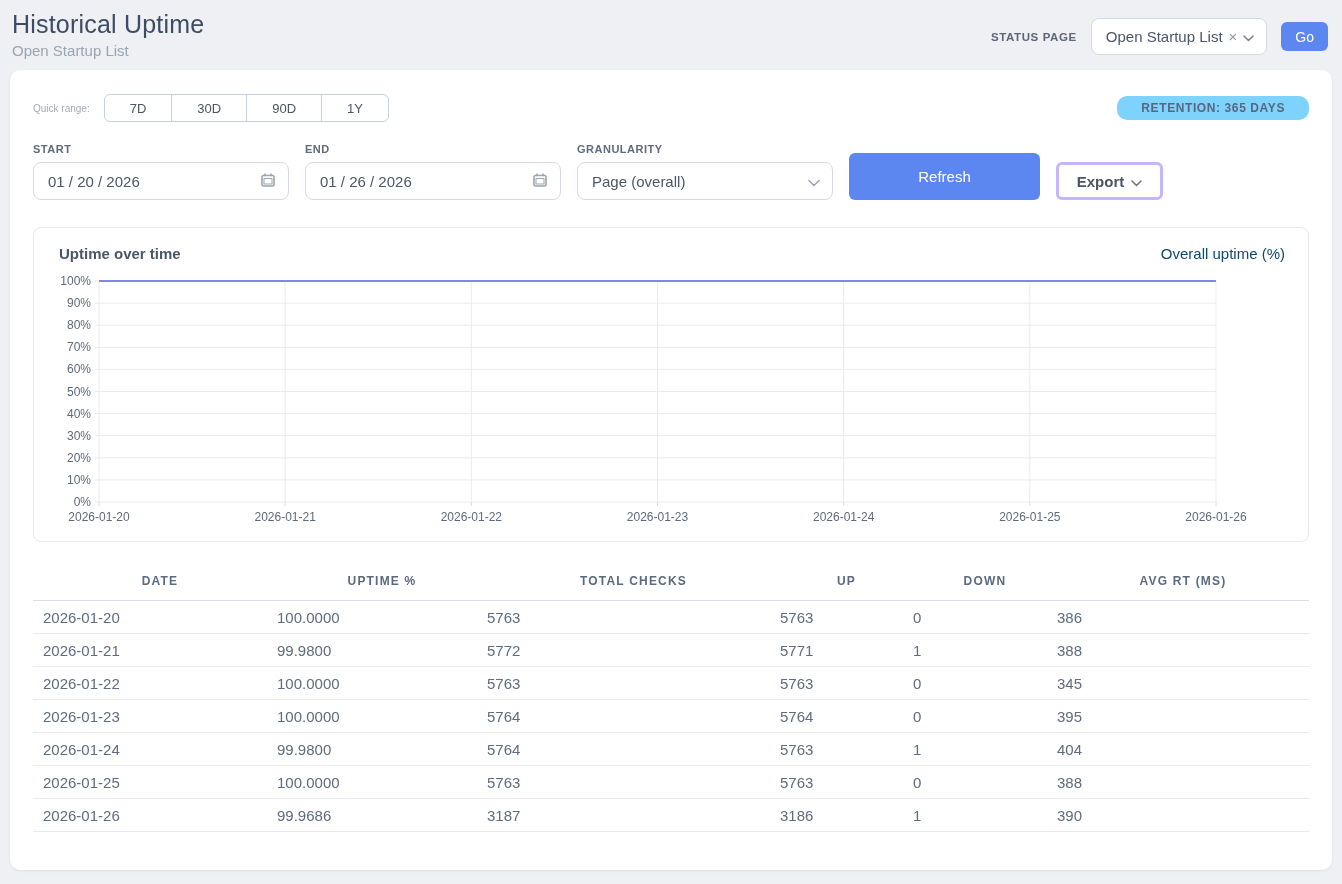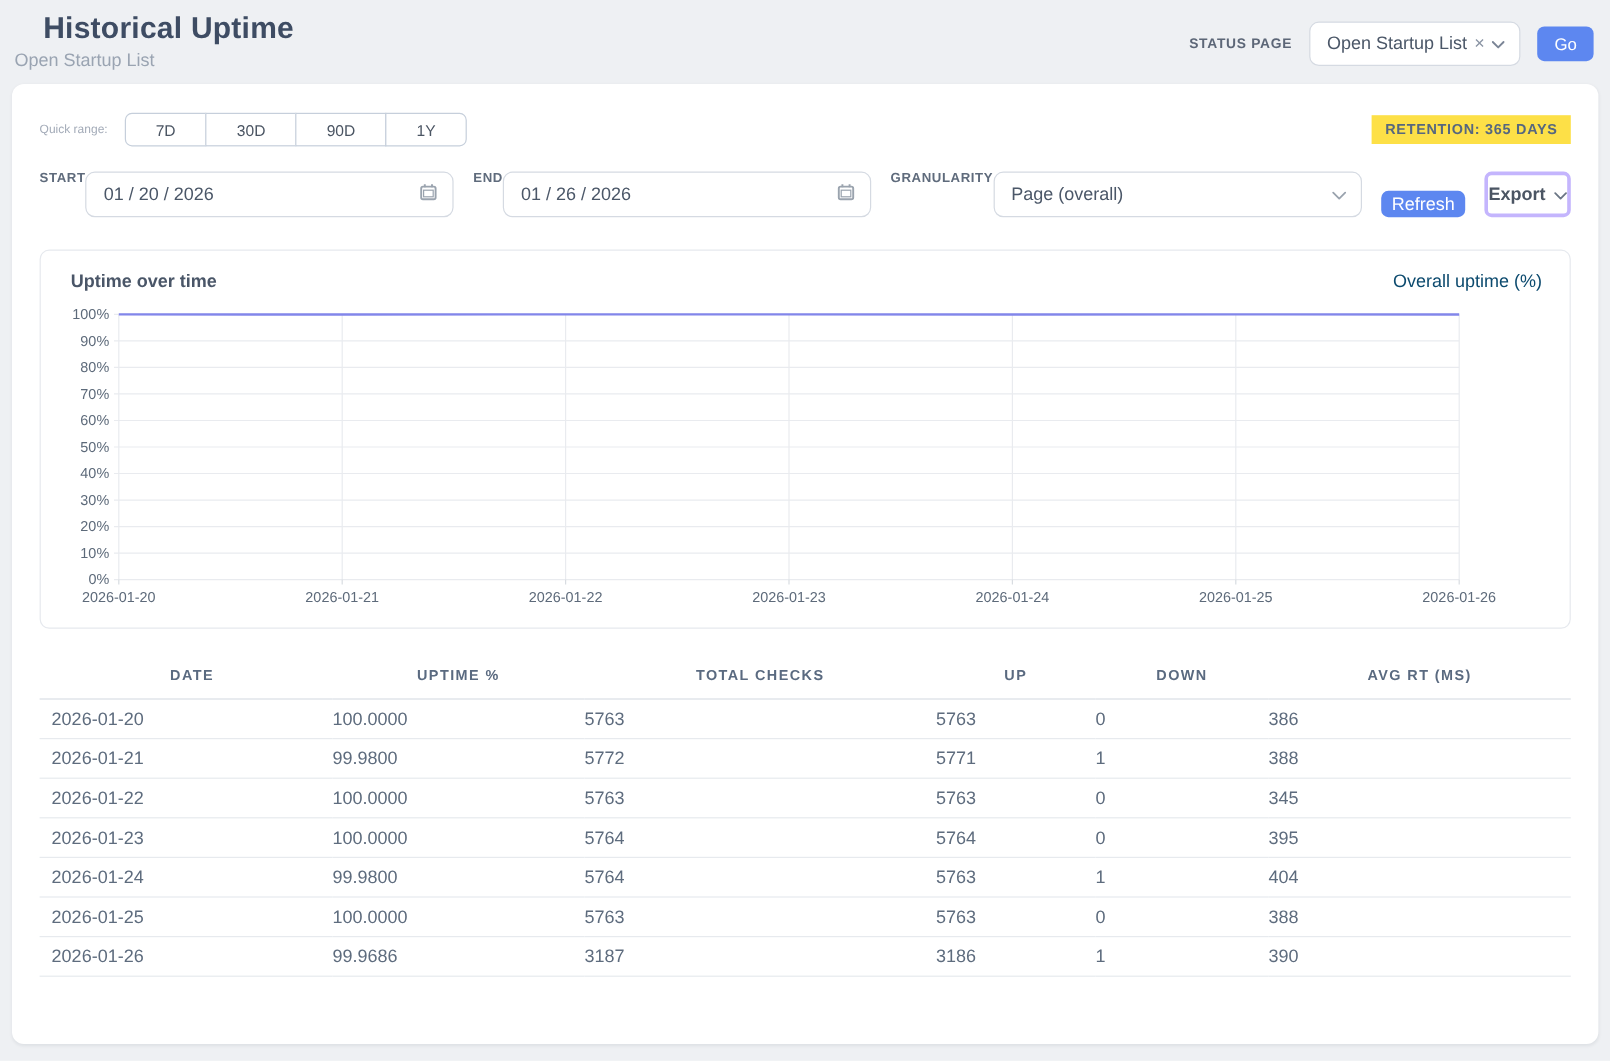--- a/index.html
+++ b/index.html
@@ -1,49 +1,49 @@
 <!DOCTYPE html>
 <html><head>
 <meta charset="utf-8">
 <style>
   * { margin:0; padding:0; box-sizing:border-box; }
   html,body { width:1342px; height:884px; overflow:hidden; }
   body { background:#eef0f3; font-family:"Liberation Sans", sans-serif; color:#4b5768; }
 
   
   .top-header { display:flex; justify-content:space-between; align-items:flex-start; padding:10px 12px 0 12px; height:70px; }
-  .page-title { font-size:25px; font-weight:bold; color:#3e4c63; letter-spacing:.2px;margin-left:24px; }
+  .page-title { font-size:25px; font-weight:normal; color:#3e4c63; letter-spacing:.2px; }
   .page-subtitle { font-size:15px; color:#9aa4b2; margin-top:3px; }
   .header-right { display:flex; align-items:center; gap:14px; margin-top:8px; margin-right:2px; }
   .small-caps-label { font-size:11.5px; font-weight:bold; letter-spacing:.6px; color:#5c6677; }
   .sp-select { display:flex; align-items:center; gap:6px; background:#fff; border:1px solid #d5dae2; border-radius:8px; height:37px; padding:0 12px 0 14px; min-width:158px; cursor:pointer; }
   .sp-select .val { font-size:15px; color:#4b5768; }
   .sp-select .clear { font-size:15px; color:#8b95a5; cursor:pointer; }
   .chev { display:inline-block; }
   .btn-blue { background:#5d87f0; color:#fff; border:none; border-radius:6px; font-size:14px; font-family:inherit; cursor:pointer; }
   .go-btn { height:29px; padding:0 14px; }
 
   
   .main-card { margin:0 10px; background:#fff; border-radius:10px; box-shadow:0 1px 3px rgba(16,24,40,.07); padding:24px 23px 20px 23px; height:800px; }
 
   .row-quick { display:flex; justify-content:space-between; align-items:center; }
   .quick-left { display:flex; align-items:center; gap:14px; }
   .quick-label { font-size:10px; color:#a3abb8; }
   .seg-group { display:flex; }
   .seg-btn { background:#fff; border:1px solid #c6cfdb; margin-left:-1px; height:28px; padding:0 25px; font-size:13px; font-family:inherit; color:#4b5563; cursor:pointer; position:relative; }
   .seg-btn:first-child { border-radius:6px 0 0 6px; margin-left:0; }
   .seg-btn:last-child { border-radius:0 6px 6px 0; }
-  .retention-badge { background:#fde047; color:#56677f; font-size:12px; font-weight:bold; letter-spacing:.6px; padding:5px 11px; border-radius:0; }
+  .retention-badge { background:#7dd3fc; color:#56677f; font-size:12px; font-weight:bold; letter-spacing:.6px; padding:5px 24px; border-radius:10px; }
 
   .row-form { display:flex; align-items:flex-end; gap:16px; margin-top:21px; }
-  .field { display:flex; flex-direction:row; }
+  .field { display:flex; flex-direction:column; }
   .field-label { font-size:11px; font-weight:bold; letter-spacing:.5px; color:#5f6b7c; margin-bottom:7px; }
-  .input-box { width:307px; height:38px; border:1px solid #d5dae2; border-radius:8px; background:#fff; display:flex; align-items:center; justify-content:space-between; padding:0 12px 0 14px; font-size:15px; color:#4b5768; cursor:text; }
+  .input-box { width:256px; height:38px; border:1px solid #d5dae2; border-radius:8px; background:#fff; display:flex; align-items:center; justify-content:space-between; padding:0 12px 0 14px; font-size:15px; color:#4b5768; cursor:text; }
   .select-box { cursor:pointer; }
-  .refresh-btn { width:191px; height:22px; font-size:15px; }
+  .refresh-btn { width:191px; height:47px; font-size:15px; }
   .export-btn { width:107px; height:38px; background:#fff; border:3px solid #c4b5fd; border-radius:6px; font-size:15px; font-family:inherit; color:#4b5563; display:flex; align-items:center; justify-content:center; gap:7px; cursor:pointer;font-weight:bold; }
 
   
   .chart-card { margin-top:27px; border:1px solid #e6e9ee; border-radius:8px; padding:17px 15px 12px 16px; }
   .chart-head { display:flex; justify-content:space-between; align-items:center; padding:0 8px 0 9px; }
   .chart-title { font-size:15px; font-weight:bold; color:#4a5668; }
   .chart-legend { font-size:15px; color:#0c4a6e; }
   .chart-svg-wrap { margin-top:11px; }
   .ylab, .xlab { font-family:"Liberation Sans", sans-serif; font-size:12px; fill:#5d6a7a; }
 

